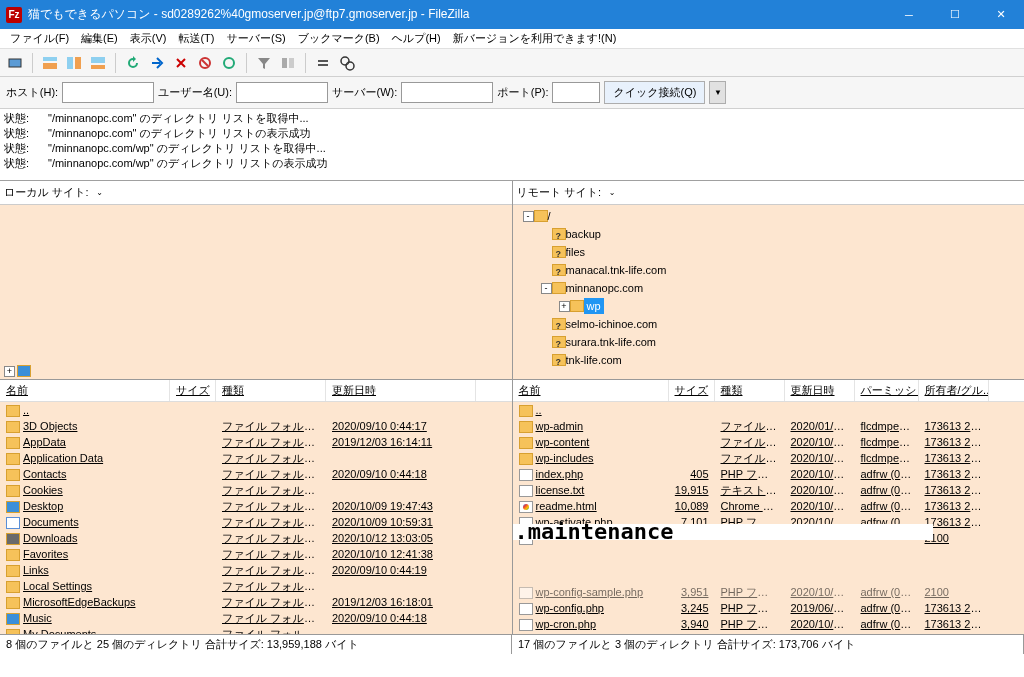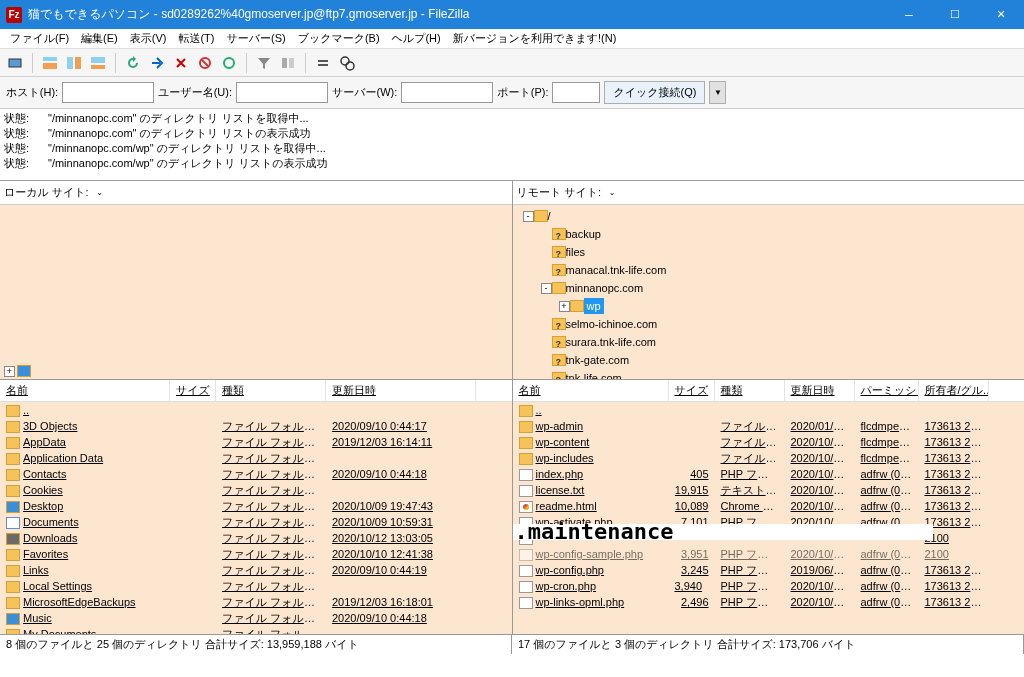--- a/index.html
+++ b/index.html
@@ -258,26 +258,20 @@
         <div class="tree-row">
           <span class="indent" style="width: 26px;"></span>
           <span style="width: 11px; display: inline-block;"></span>
           <span class="tree-icon q"></span>
           <span> surara.tnk-life.com</span>
         </div>
         <div class="tree-row">
           <span class="indent" style="width: 26px;"></span>
           <span style="width: 11px; display: inline-block;"></span>
           <span class="tree-icon q"></span>
-          <span> tnk-gate.com</span>
-        </div>
-        <div class="tree-row">
-          <span class="indent" style="width: 26px;"></span>
-          <span style="width: 11px; display: inline-block;"></span>
-          <span class="tree-icon q"></span>
           <span> tnk-life.com</span>
         </div>
       </div>
   </div>
 </div>
 
 <div class="file-lists">
   <div class="file-pane">
     <div class="file-header" id="lhead">
         <div class="col" style="width: 170px;">名前</div>
@@ -454,39 +448,39 @@
         </div>
         <div class="file-row">
           <div class="cell" style="width:156px"><span class="f-icon file"></span></div>
           <div class="cell" style="width:46px;text-align:right"></div>
           <div class="cell" style="width:70px"></div>
           <div class="cell" style="width:70px"></div>
           <div class="cell" style="width:64px"></div>
           <div class="cell" style="width:70px">2100</div>
           <div class="maintenance-overlay" style="top: -6px; width: 420px;">.maintenance</div>
         </div>
-        <div class="file-row" style="opacity: 0.55;">
+        <div class="file-row" style="opacity: 0.55; margin-top: 38px;">
           <div class="cell" style="width:156px"><span class="f-icon file"></span>wp-config-sample.php</div>
           <div class="cell" style="width:46px;text-align:right">3,951</div>
           <div class="cell" style="width:70px">PHP ファイル</div>
           <div class="cell" style="width:70px">2020/10/07 12:...</div>
           <div class="cell" style="width:64px">adfrw (0744)</div>
           <div class="cell" style="width:70px">2100</div>
         </div>
         <div class="file-row">
           <div class="cell" style="width:156px"><span class="f-icon file"></span>wp-config.php</div>
           <div class="cell" style="width:46px;text-align:right">3,245</div>
           <div class="cell" style="width:70px">PHP ファイル</div>
           <div class="cell" style="width:70px">2019/06/26 12:...</div>
           <div class="cell" style="width:64px">adfrw (0700)</div>
           <div class="cell" style="width:70px">173613 2100</div>
         </div>
         <div class="file-row">
           <div class="cell" style="width:156px"><span class="f-icon file"></span>wp-cron.php</div>
-          <div class="cell" style="width:46px;text-align:left">3,940</div>
+          <div class="cell" style="width:46px;text-align:right">3,940</div>
           <div class="cell" style="width:70px">PHP ファイル</div>
           <div class="cell" style="width:70px">2020/10/07 12:...</div>
           <div class="cell" style="width:64px">adfrw (0744)</div>
           <div class="cell" style="width:70px">173613 2100</div>
         </div>
         <div class="file-row">
           <div class="cell" style="width:156px"><span class="f-icon file"></span>wp-links-opml.php</div>
           <div class="cell" style="width:46px;text-align:right">2,496</div>
           <div class="cell" style="width:70px">PHP ファイル</div>
           <div class="cell" style="width:70px">2020/10/07 12:...</div>

